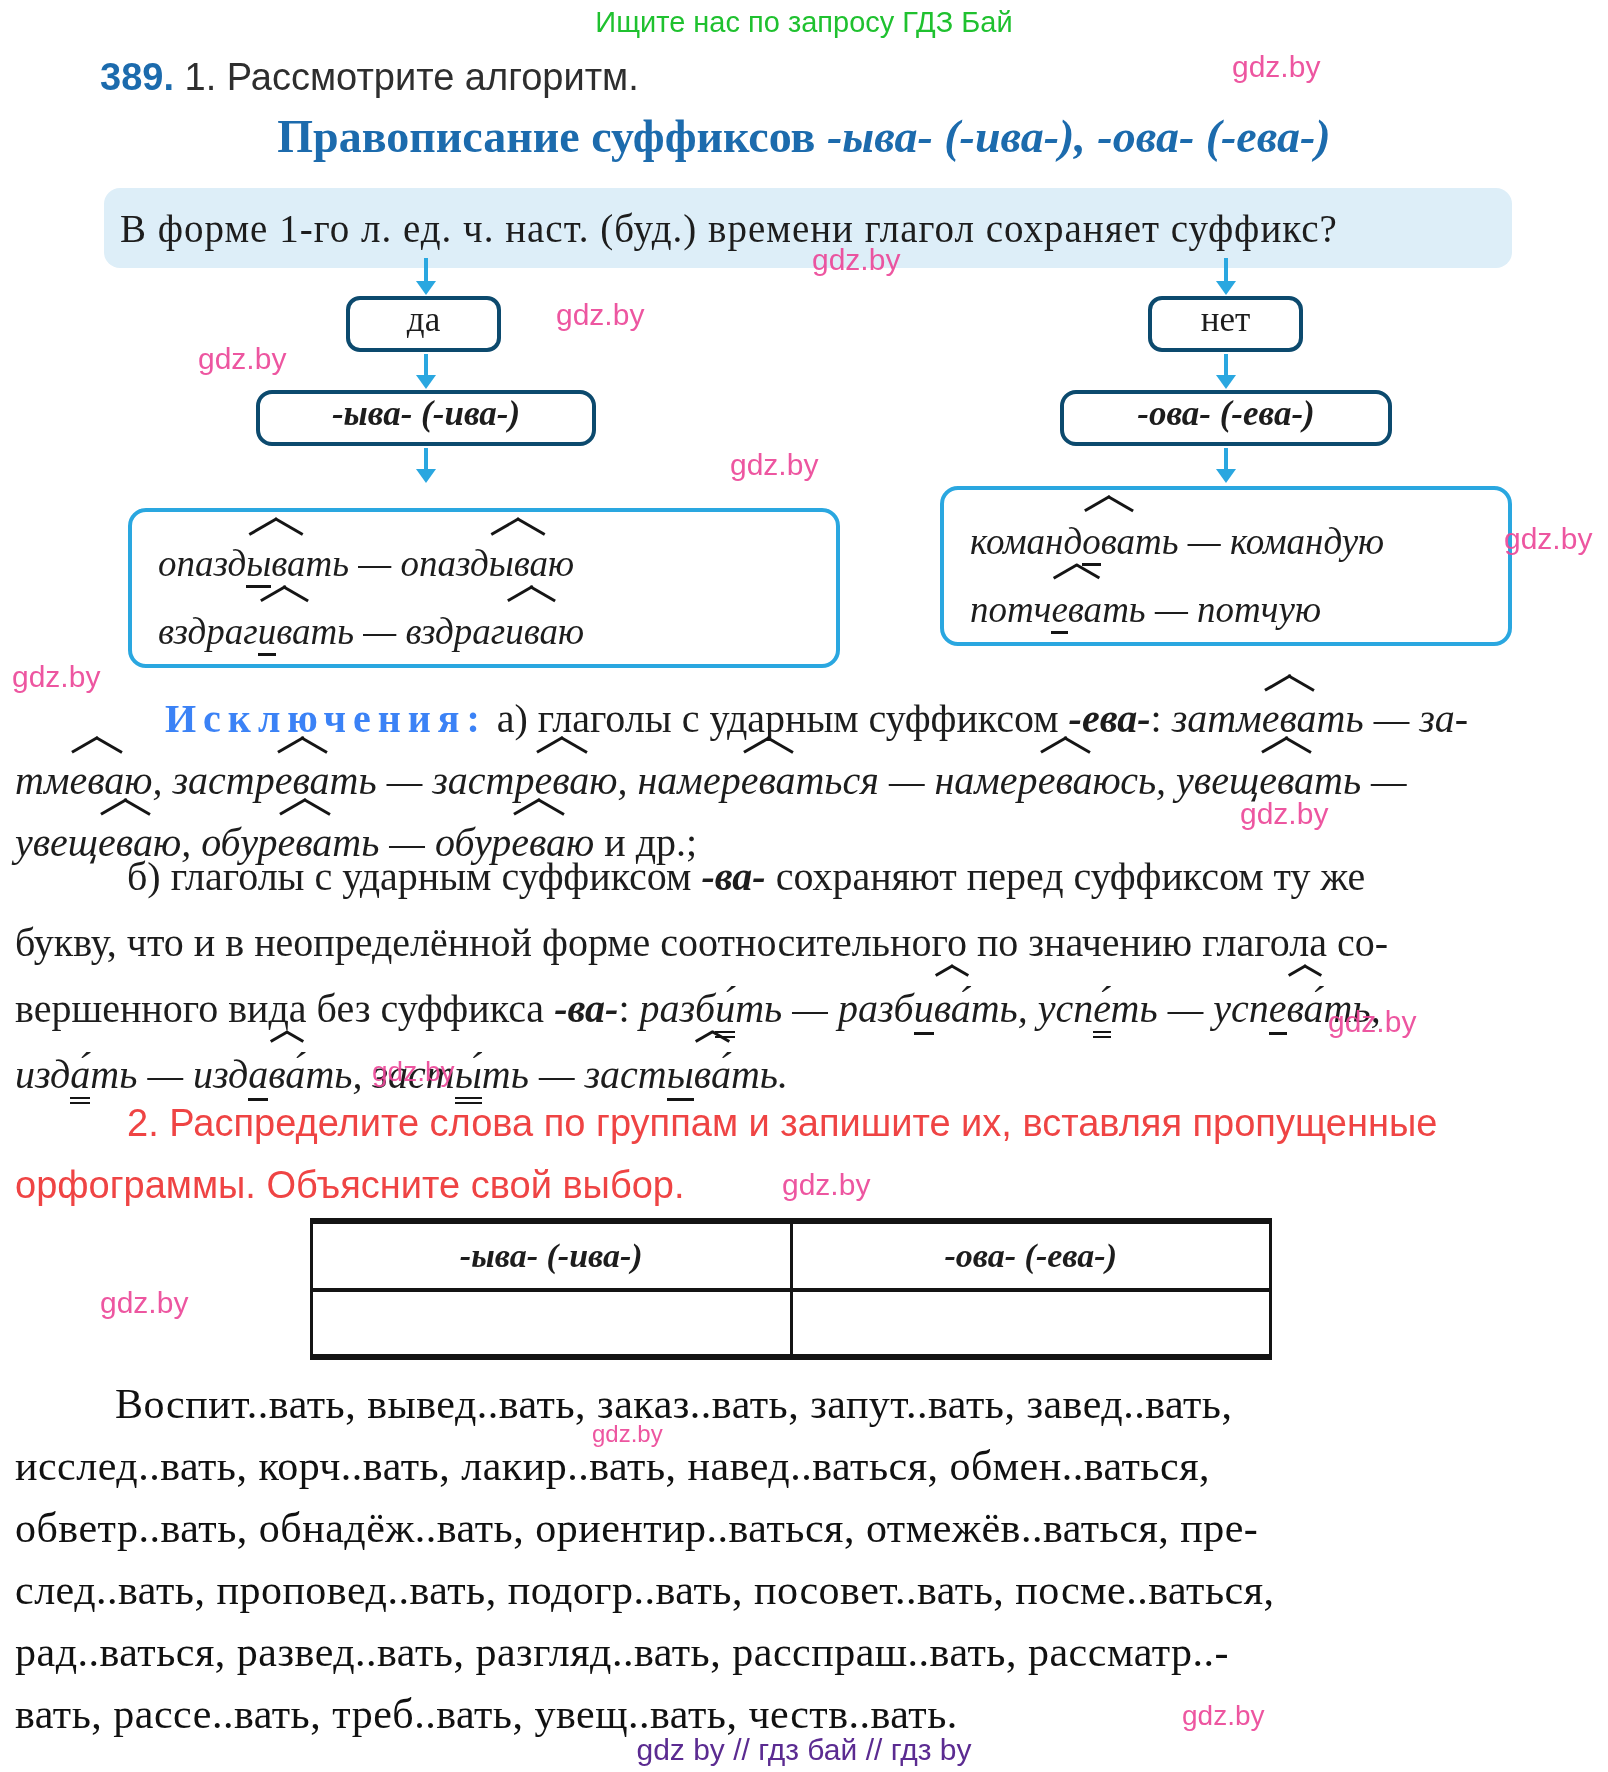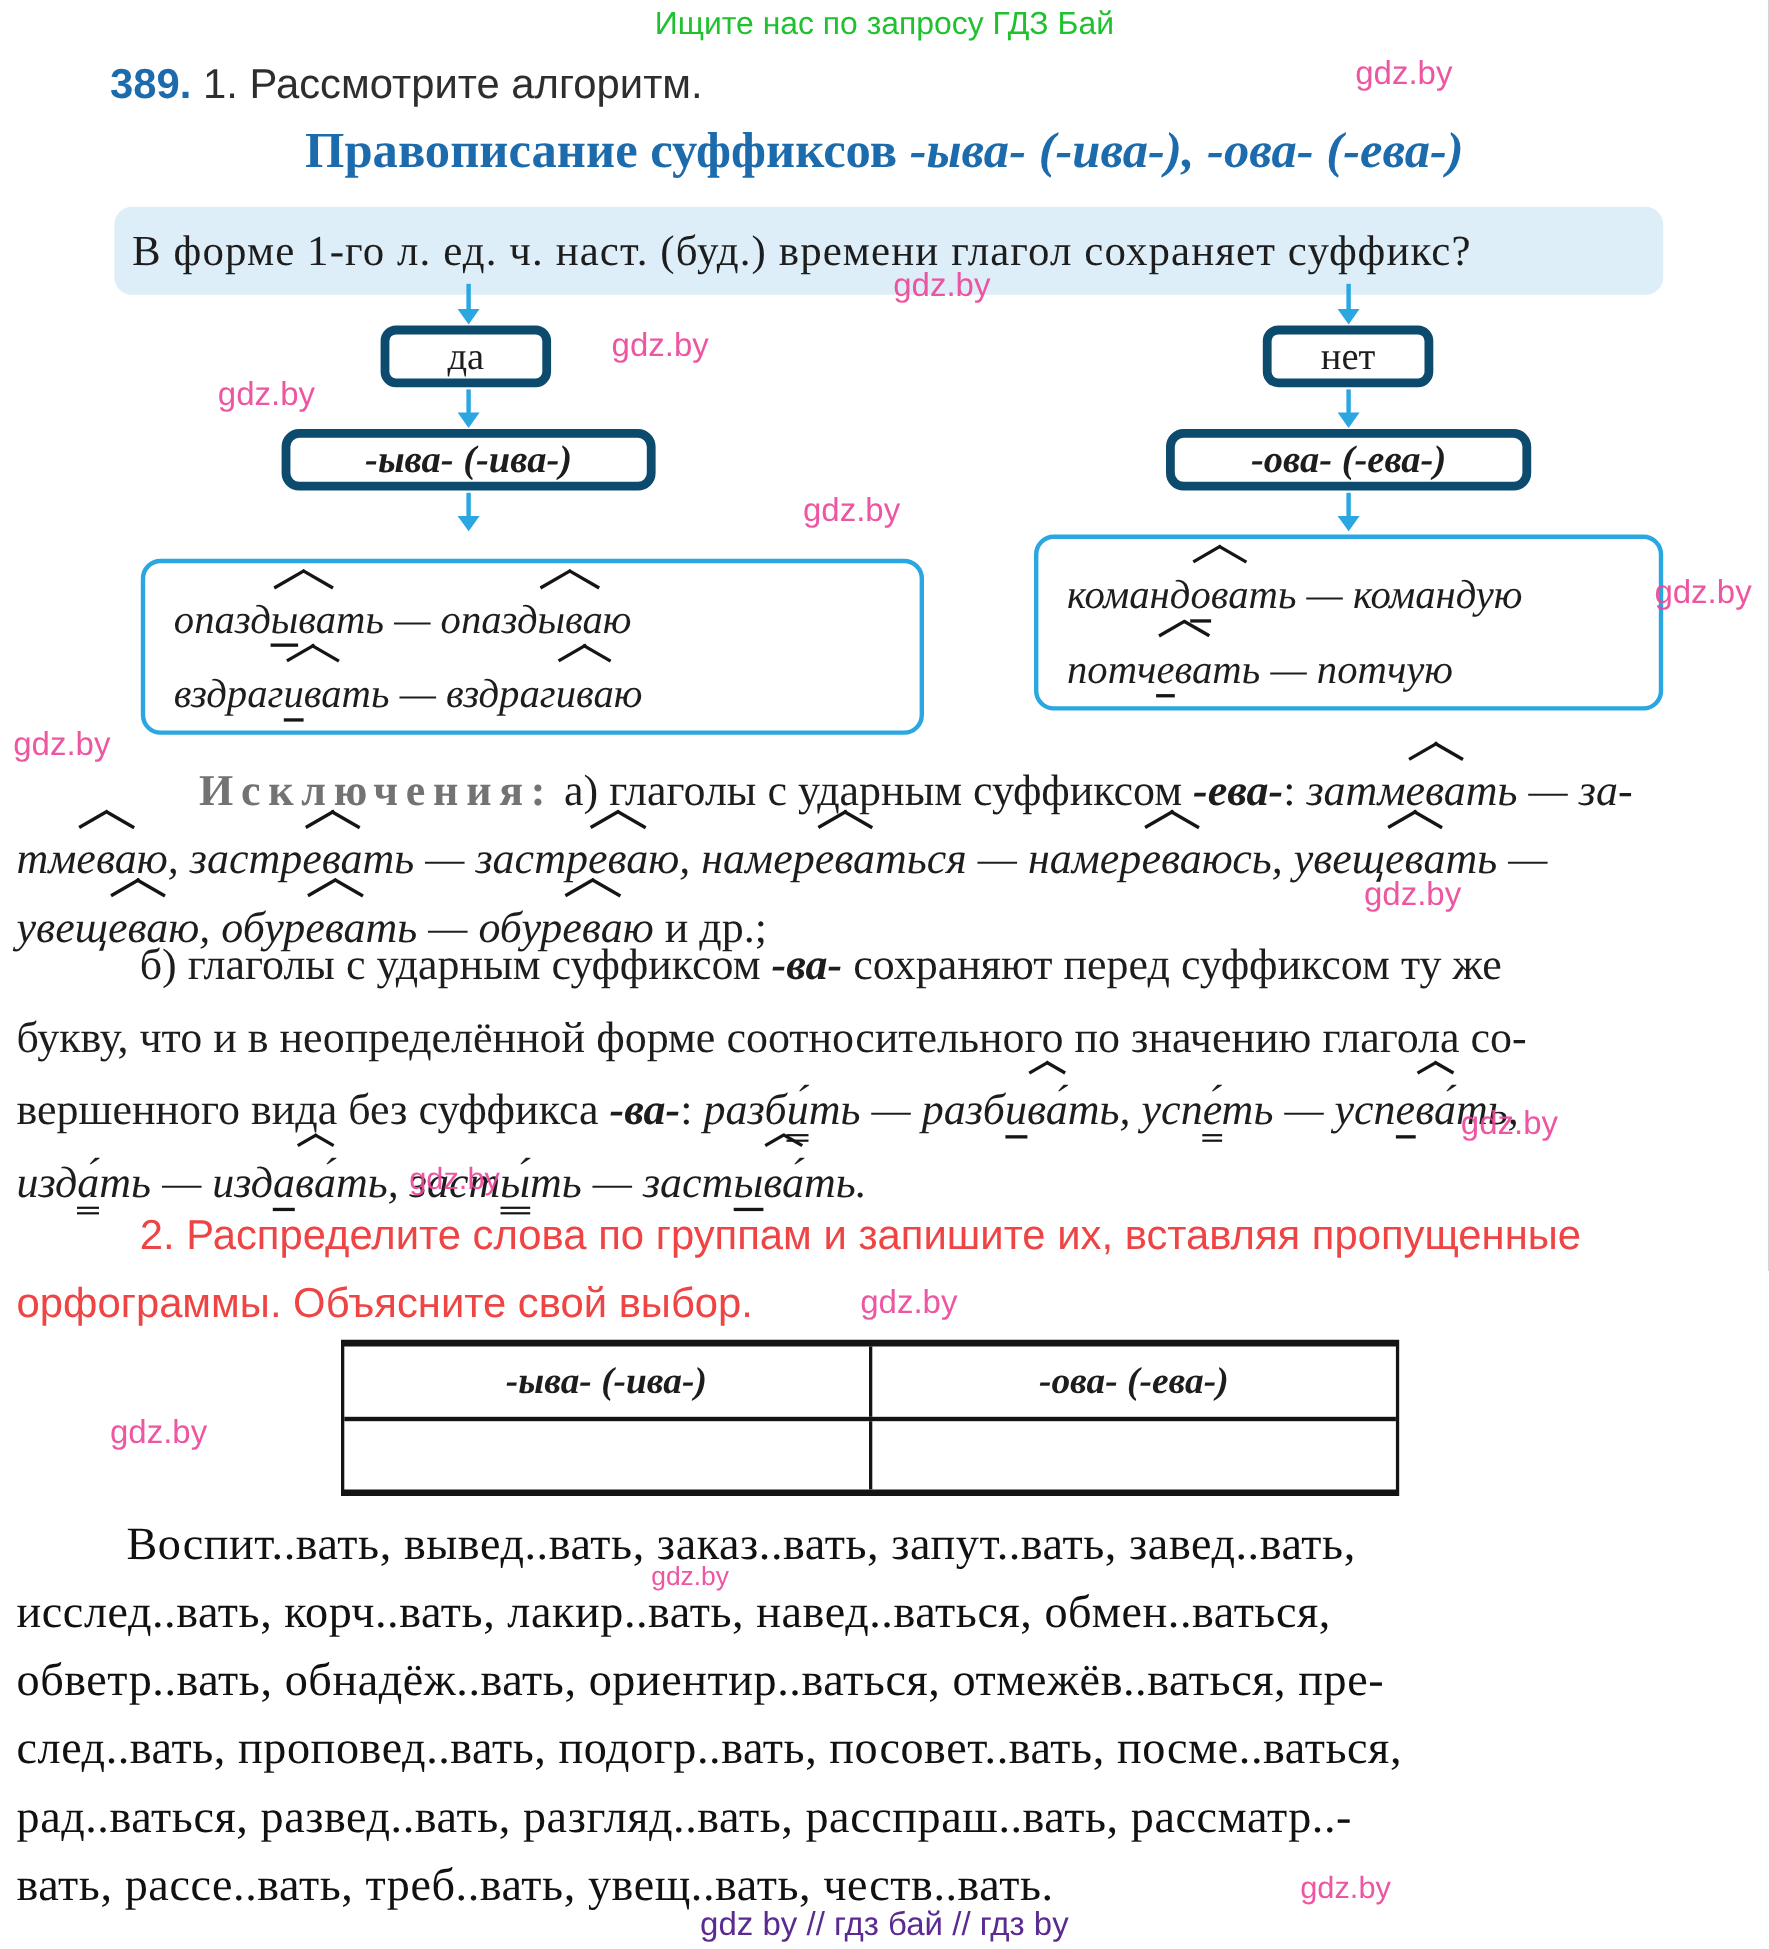--- a/index.html
+++ b/index.html
@@ -6,21 +6,21 @@
   .page{
     position:relative;width:1608px;height:1772px;background:#ffffff;
     font-family:"Liberation Serif","DejaVu Serif",serif;color:#1d1d1d;
     overflow:hidden;margin:0 auto;
   }
   .abs{position:absolute;white-space:nowrap;}
   .sans{font-family:"Liberation Sans","DejaVu Sans",sans-serif;}
   
   .i{font-style:italic;}
   .b{font-weight:bold;}
-  .blue{color:#737373;margin-left:16px;}
+  .blue{color:#3b82f6;}
   .sp{letter-spacing:7px;}
   .ul{border-bottom:3px solid #151515;padding-bottom:1px;}
   .dul{border-bottom:7px double #151515;}
   .cr{position:relative;display:inline-block;}
   .cr::before{content:"";position:absolute;left:-2%;top:-0.34em;width:54%;height:3px;
     background:#151515;transform:rotate(-30deg);transform-origin:100% 50%;}
   .cr::after{content:"";position:absolute;left:48%;top:-0.34em;width:54%;height:3px;
     background:#151515;transform:rotate(30deg);transform-origin:0% 50%;}
   
   .promo{top:6px;left:0;width:100%;text-align:center;font-size:29px;color:#1fc12f;}
@@ -29,22 +29,22 @@
   
   .exline{top:56px;left:100px;font-size:38px;color:#2e2e2e;}
   .exnum{color:#1c6bad;font-weight:bold;}
   
   .algtitle{top:110px;left:0;width:100%;text-align:center;font-size:46px;color:#1c6bad;}
   
   .qbox{top:188px;left:104px;width:1408px;height:80px;background:#ddeef8;border-radius:16px;
     display:flex;align-items:center;padding-left:16px;box-sizing:border-box;
     font-size:39px;letter-spacing:1px;}
   
-  .bx{position:absolute;border:8px solid #0c4a6e;border-radius:14px;background:#fff;
-    display:flex;align-items:flex-end;justify-content:center;font-size:35px;box-sizing:border-box;}
+  .bx{position:absolute;border:4px solid #0c4a6e;border-radius:14px;background:#fff;
+    display:flex;align-items:flex-start;justify-content:center;font-size:35px;box-sizing:border-box;}
   .bx.suf{font-style:italic;font-weight:bold;border-radius:16px;}
   .exbox{position:absolute;border:4px solid #2aa7e0;border-radius:18px;background:#fff;
     box-sizing:border-box;padding:18px 0 0 26px;font-size:37px;font-style:italic;}
   .exbox .row{line-height:68px;white-space:nowrap;}
   
   .arrow{position:absolute;width:4px;background:#2aa7e0;}
   .arrow::after{content:"";position:absolute;bottom:-13px;left:50%;transform:translateX(-50%);
     width:0;height:0;border-left:10px solid transparent;border-right:10px solid transparent;
     border-top:14px solid #2aa7e0;}
   

